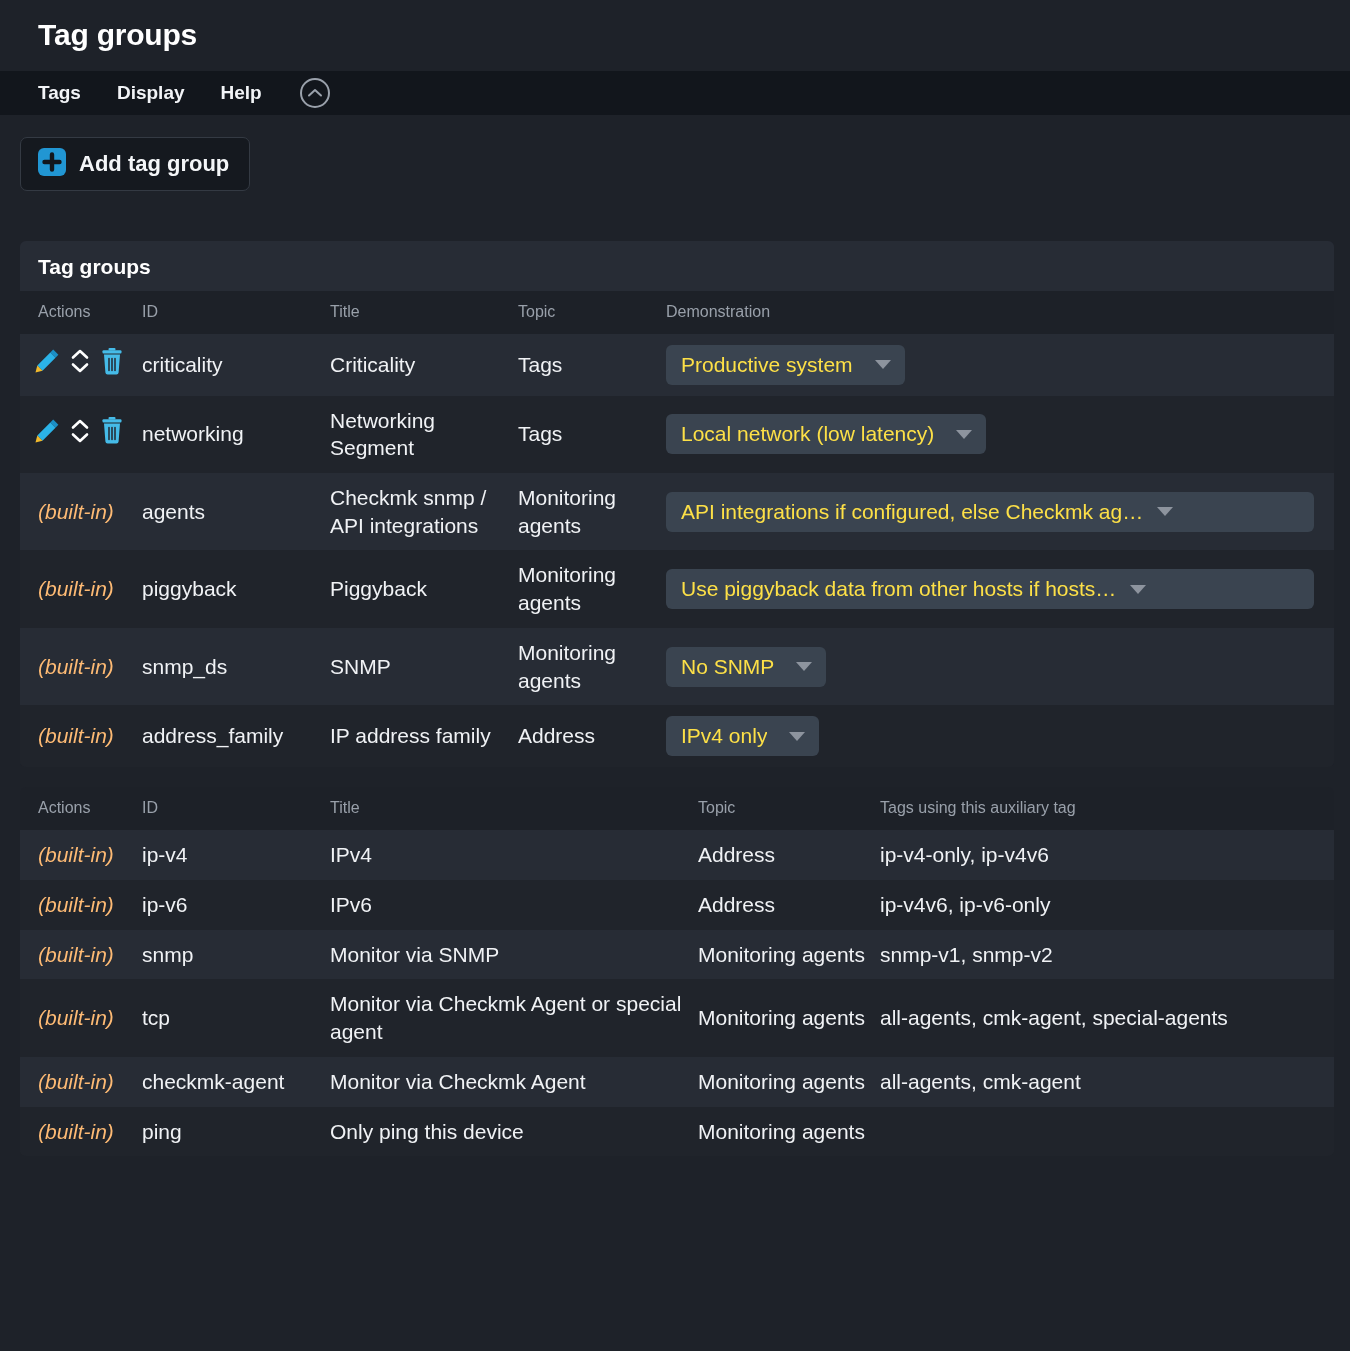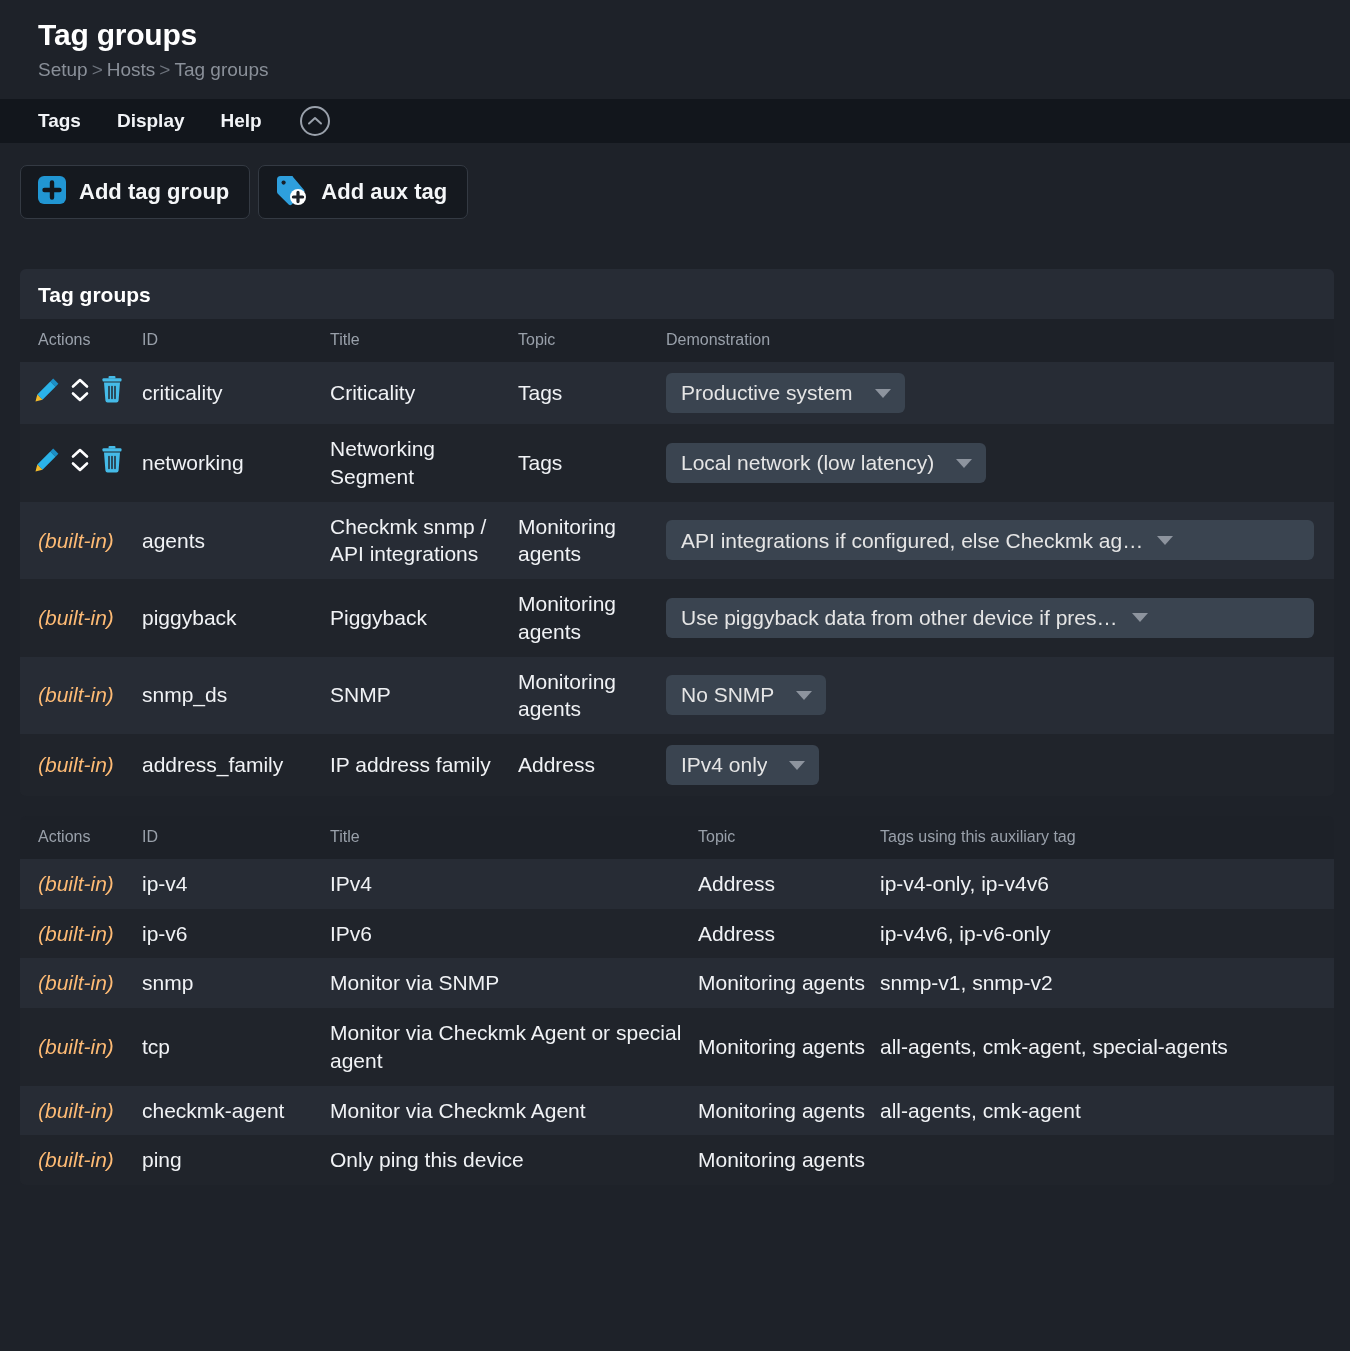--- a/index.html
+++ b/index.html
@@ -125,40 +125,37 @@
   .dd {
     display: inline-flex; align-items: center;
     background: #3a4450;
     border-radius: 6px;
     height: 40px;
     padding: 0 14px 0 15px;
     max-width: 100%;
     cursor: pointer;
   }
   .dd-text {
-    font-size: 21px; color: #e5e5e5;
+    font-size: 21px; color: #fde047;
     white-space: nowrap; overflow: hidden; text-overflow: clip;
   }
   .dd-arrow {
     width: 0; height: 0; flex: 0 0 auto;
     border-left: 8px solid transparent;
     border-right: 8px solid transparent;
     border-top: 9px solid #8d949e;
     margin-left: 22px;
   }
   .dd.wide .dd-arrow { margin-left: 14px; }
 </style>
 </head>
 <body>
 
 <div class="page-header">
   <div class="page-title">Tag groups</div>
-  <div class="breadcrumb">
-    <span>Setup</span><span class="sep">&gt;</span><span>Hosts</span><span class="sep">&gt;</span><span>Tag groups</span>
-  </div>
 </div>
 
 <div class="menubar">
   <div class="menu-item">Tags</div>
   <div class="menu-item">Display</div>
   <div class="menu-item">Help</div>
   <div class="collapse-btn">
     <svg width="16" height="12" viewBox="0 0 16 12">
         <path d="M2 8.5 L8 3 L14 8.5" stroke="#9aa1ab" stroke-width="2" fill="none" stroke-linecap="round" stroke-linejoin="round"></path>
       </svg>
@@ -170,31 +167,20 @@
   <div class="abtn">
     <span class="act-icon" style="margin-right:0">
       <svg width="30" height="30" viewBox="0 0 30 30">
         <rect x="1" y="1" width="28" height="28" rx="6" fill="#2196d3"></rect>
         <path d="M15 7.5 V22.5 M7.5 15 H22.5" stroke="#12161c" stroke-width="4.4" stroke-linecap="round"></path>
       </svg>
     </span>
     <span class="abtn-label">Add tag group</span>
   </div>
 
-  <div class="abtn">
-    <span class="act-icon" style="margin-right:0">
-      <svg width="34" height="32" viewBox="0 0 34 32">
-        <path d="M17.5 2 H5.6 A3.6 3.6 0 0 0 2 5.6 V17.4 a3.6 3.6 0 0 0 1.05 2.55 l10.6 10.6 a2.2 2.2 0 0 0 3.1 0 l11.9 -11.9 a2.2 2.2 0 0 0 0 -3.1 L18.05 3.05 A3.6 3.6 0 0 0 17.5 2 Z" fill="#2e9fdd"></path>
-        <circle cx="8.6" cy="8.6" r="2.1" fill="#18202a"></circle>
-        <circle cx="23" cy="23" r="8" fill="#ffffff"></circle>
-        <path d="M23 18.4 V27.6 M18.4 23 H27.6" stroke="#1d2128" stroke-width="3.2" stroke-linecap="round"></path>
-      </svg>
-    </span>
-    <span class="abtn-label">Add aux tag</span>
-  </div>
 
 </div>
 
 <div class="table-block">
   <div class="block-title">Tag groups</div>
   <table class="tg">
     <colgroup>
       <col class="c-actions">
         <col class="c-id">
         <col class="c-title">
@@ -264,21 +250,21 @@
               <span class="dd-text">API integrations if configured, else Checkmk ag…</span>
               <span class="dd-arrow"></span>
             </span></td>
         </tr>
         <tr>
           <td class="pad-l"><span class="builtin">(built-in)</span></td>
           <td>piggyback</td>
           <td>Piggyback</td>
           <td>Monitoring agents</td>
           <td><span class="dd wide" style="width:calc(100% - 20px)">
-              <span class="dd-text">Use piggyback data from other device if pres…</span>
+              <span class="dd-text">Use piggyback data from other hosts if hosts…</span>
               <span class="dd-arrow"></span>
             </span></td>
         </tr>
         <tr>
           <td class="pad-l"><span class="builtin">(built-in)</span></td>
           <td>snmp_ds</td>
           <td>SNMP</td>
           <td>Monitoring agents</td>
           <td><span class="dd">
               <span class="dd-text">No SNMP</span>

